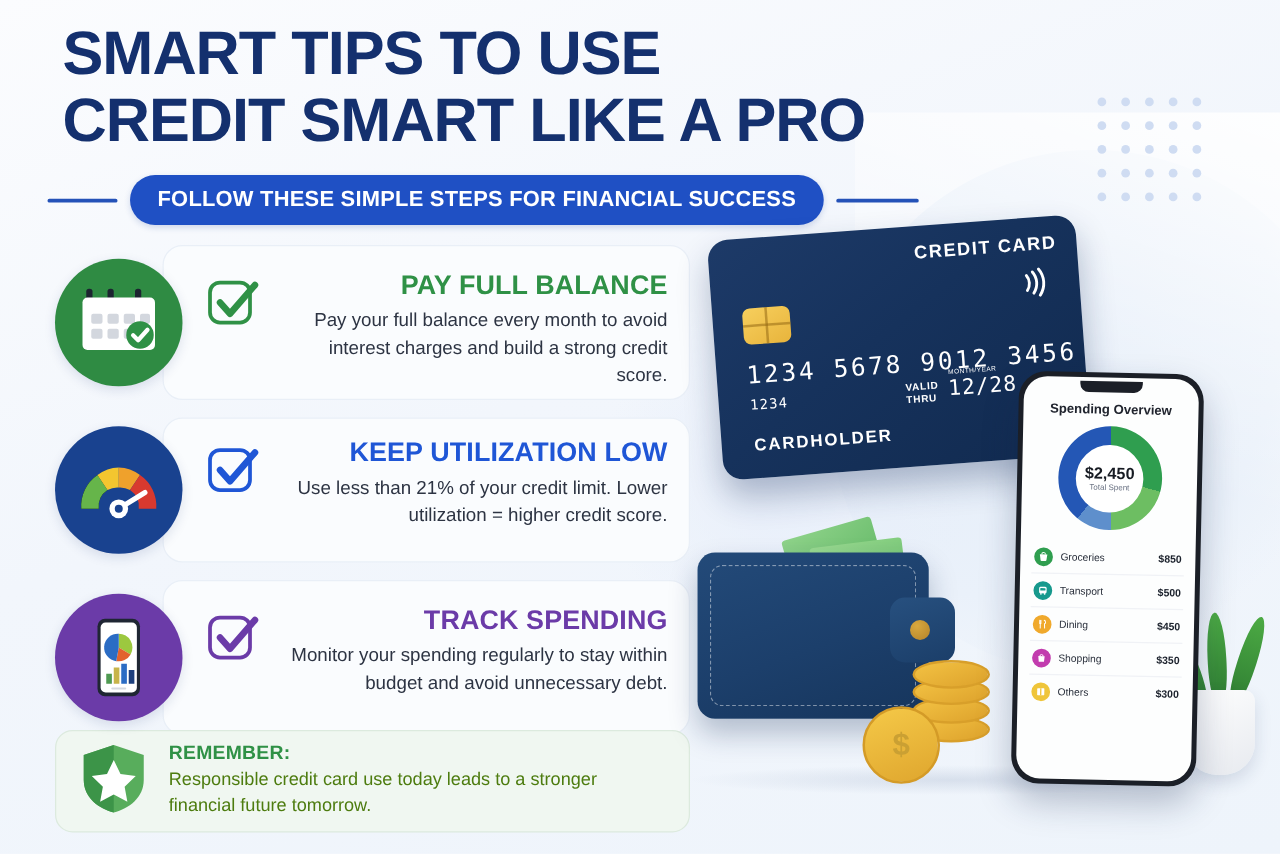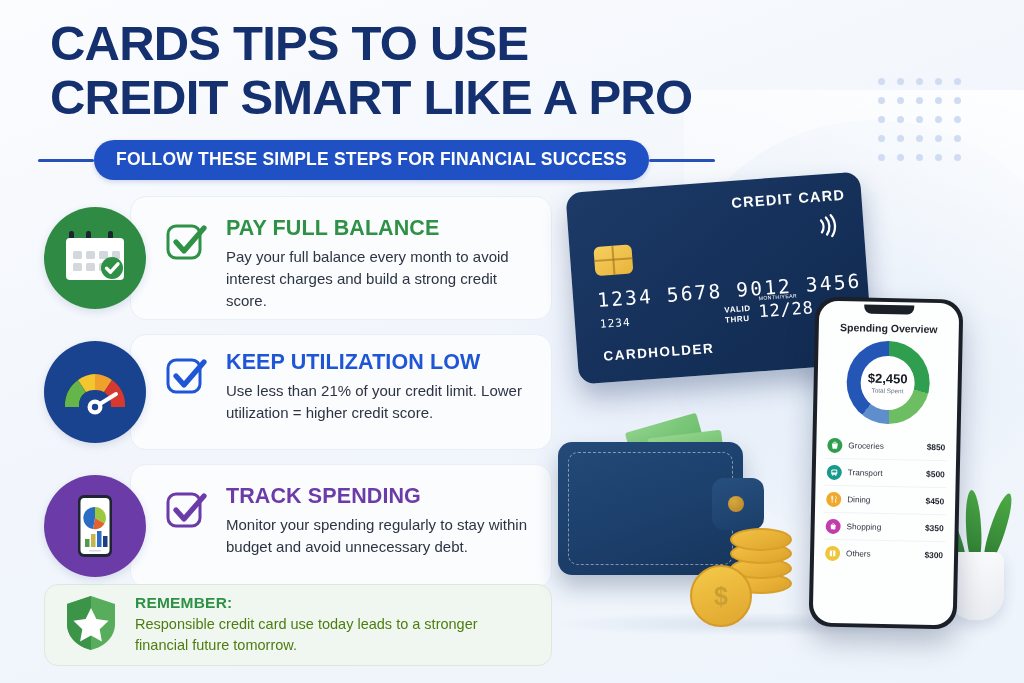--- a/index.html
+++ b/index.html
@@ -21,31 +21,31 @@
     background:linear-gradient(200deg,rgba(255,255,255,.9) 0%,rgba(255,255,255,0) 60%); }
   .dot-grid { position:absolute; left:878px; top:78px; display:grid;
     grid-template-columns:repeat(5,19px); grid-template-rows:repeat(5,19px); }
   .dot-grid i { width:7px; height:7px; border-radius:50%; background:#cfdcf2; display:block; }
 
   
   .header { position:absolute; left:50px; top:16px; width:790px; }
   .title { color:#14306e; font-weight:800; font-size:49px; line-height:54px;
     letter-spacing:-0.8px; font-stretch:condensed; }
   .title .l2 { display:block; }
-  .sub-row { display:flex; align-items:center; margin-top:16px; margin-left:-12px; }
+  .sub-row { display:flex; align-items:center; gap:10px; margin-top:16px; margin-left:-12px; }
   .sub-line { height:3px; background:#2452b8; border-radius:2px; }
   .sub-line.left { width:56px; }
   .sub-line.right { width:66px; }
   .sub-badge { background:#1f50c4; color:#fff; font-weight:700; font-size:17.5px;
     letter-spacing:.2px; padding:9px 22px 10px; border-radius:20px; white-space:nowrap;
     box-shadow:0 2px 5px rgba(24,62,150,.18); }
 
   
   .tips { position:absolute; left:44px; top:196px; width:508px; }
-  .tip { position:relative; height:124px; margin-bottom:10px; }
+  .tip { position:relative; height:124px; margin-bottom:10px;text-align:right; }
   .tip .panel { position:absolute; left:86px; right:0; top:0; bottom:0;
     background:#fafcfe; border:1px solid #e9eff7; border-radius:16px; }
   .tip.t2 .panel { top:4px; bottom:4px; }
   .badge-circle { position:absolute; left:0; top:50%; transform:translateY(-50%);
     width:102px; height:102px; border-radius:50%; display:flex; align-items:center;
     justify-content:center; box-shadow:0 3px 9px rgba(20,48,110,.13); z-index:2; }
   .tip .content { position:absolute; left:182px; top:20px; right:18px; }
   .chk { position:absolute; left:120px; top:24px; width:44px; height:44px; z-index:3; }
   .tip-title { font-size:21.5px; font-weight:800; letter-spacing:.1px; line-height:24px; }
   .tip-body { font-size:15px; line-height:22px; color:#2d3443; margin-top:6px; }
@@ -172,21 +172,21 @@
       <i></i>
     <i></i>
       <i></i>
       <i></i>
       <i></i>
       <i></i>
   </div>
 
   <div class="header">
     <div class="title">
-      <span>CARDS TIPS TO USE</span>
+      <span>SMART TIPS TO USE</span>
       <span class="l2">CREDIT SMART LIKE A PRO</span>
     </div>
     <div class="sub-row">
       <span class="sub-line left"></span>
       <span class="sub-badge">FOLLOW THESE SIMPLE STEPS FOR FINANCIAL SUCCESS</span>
       <span class="sub-line right"></span>
     </div>
   </div>
 
   <div class="tips">

